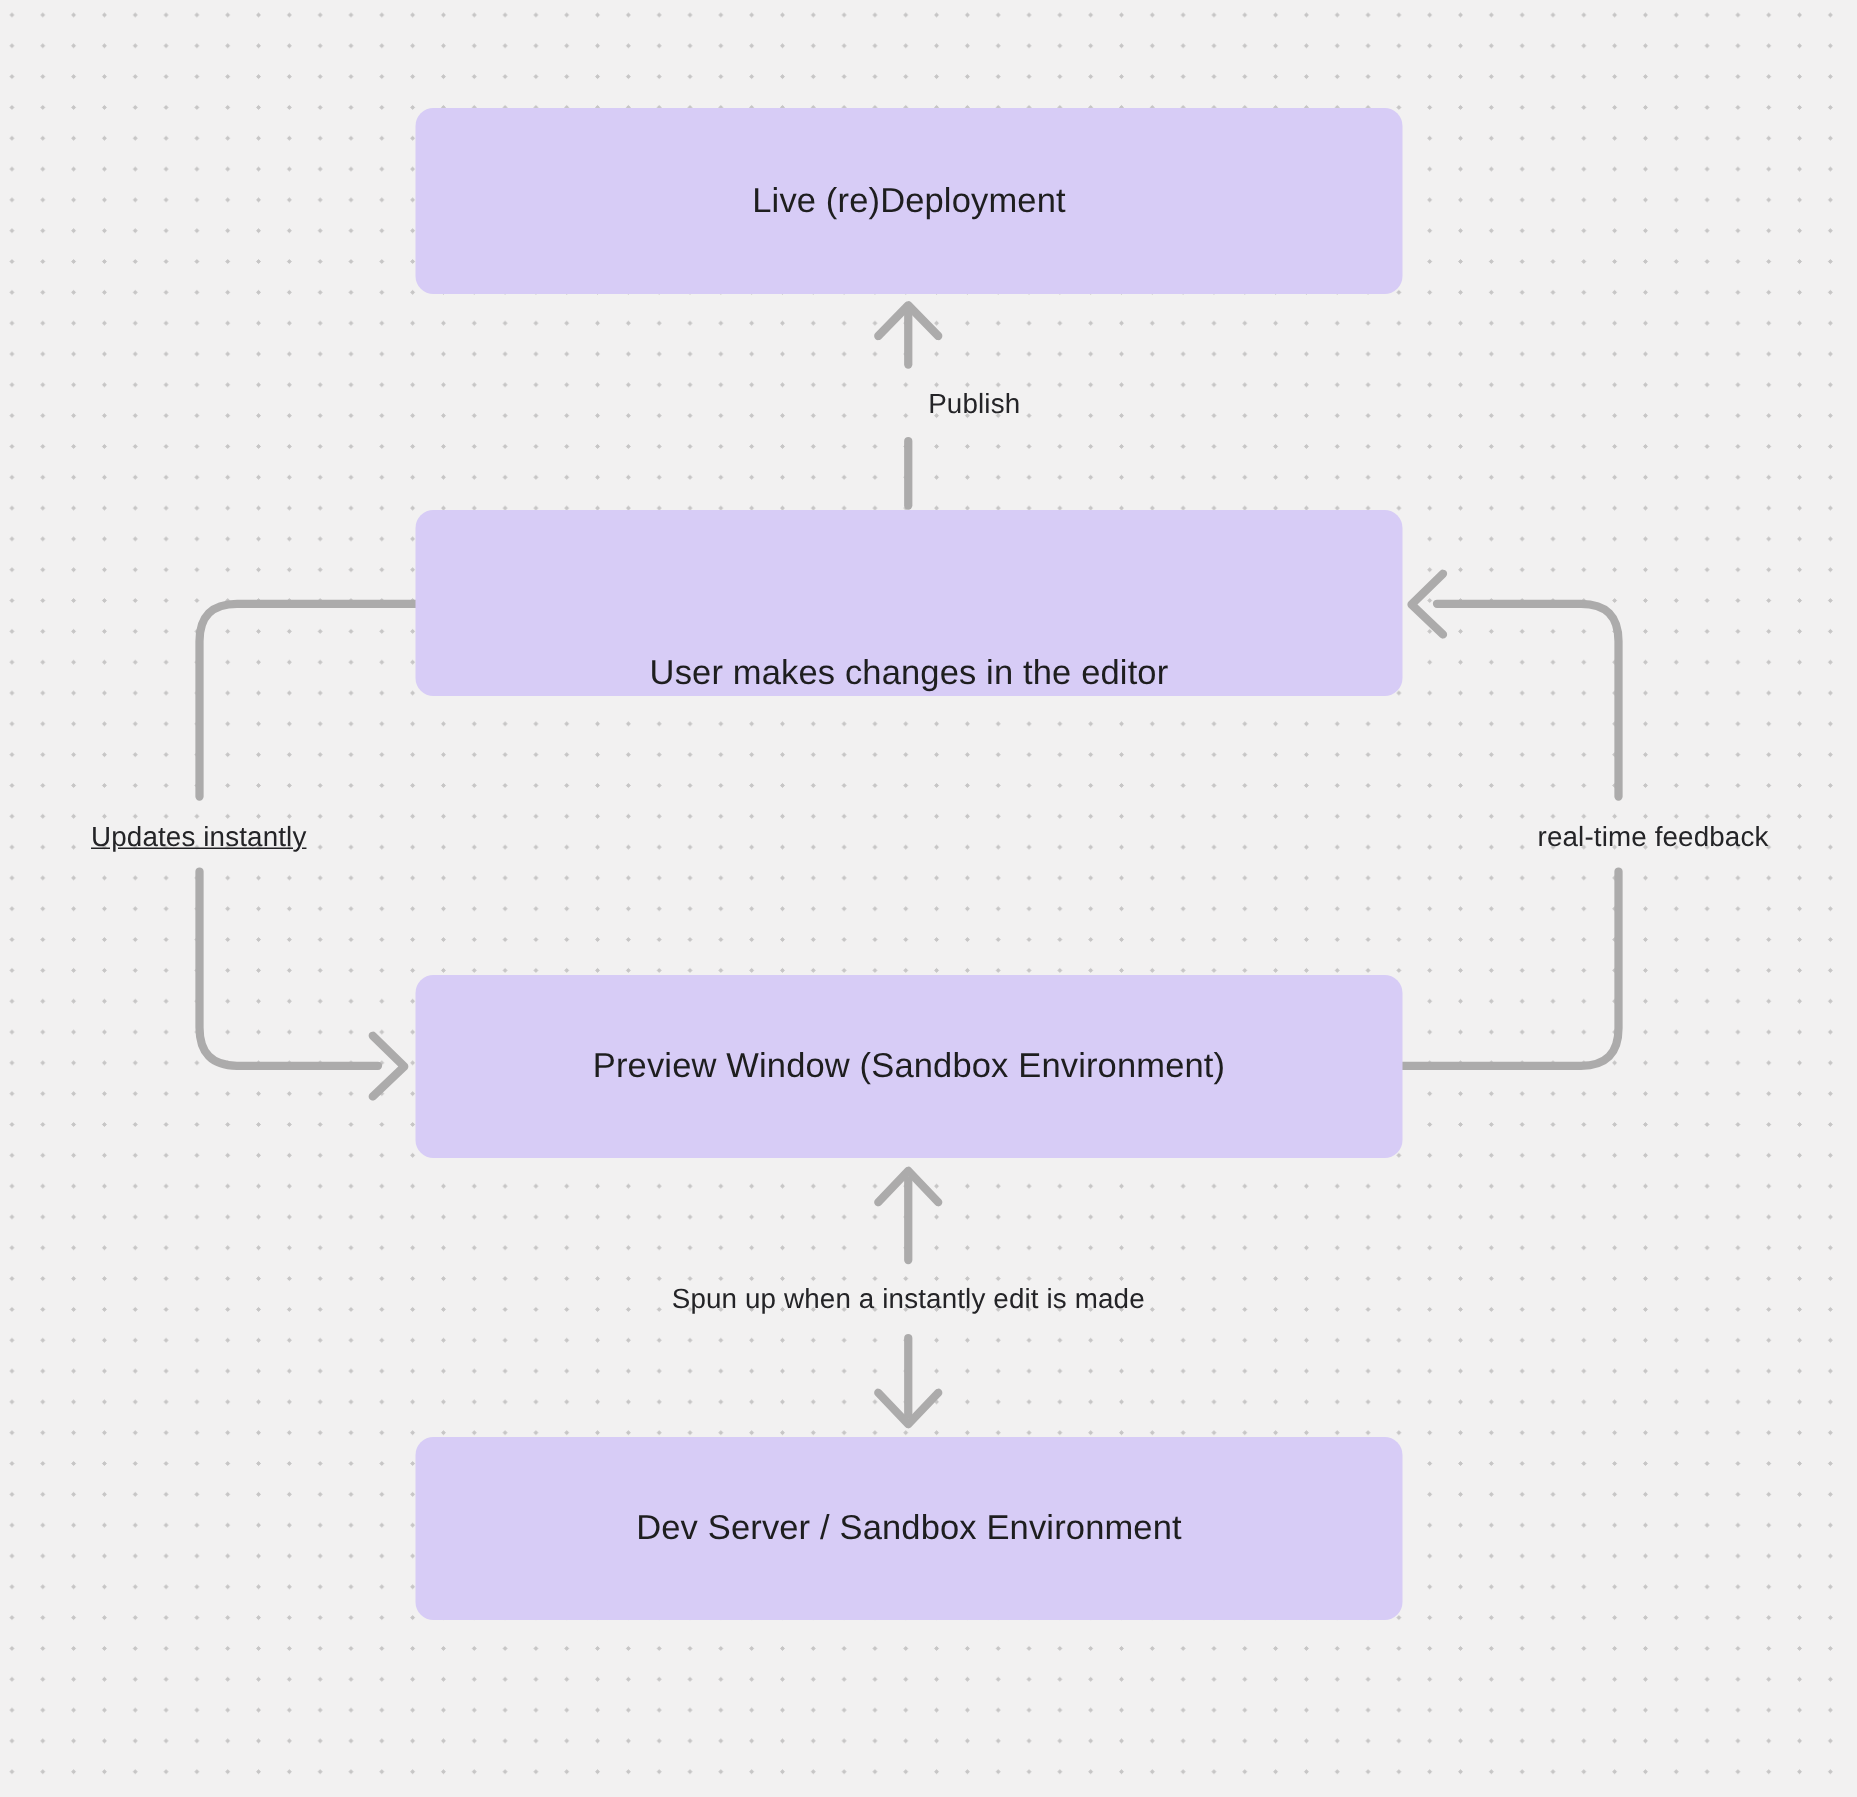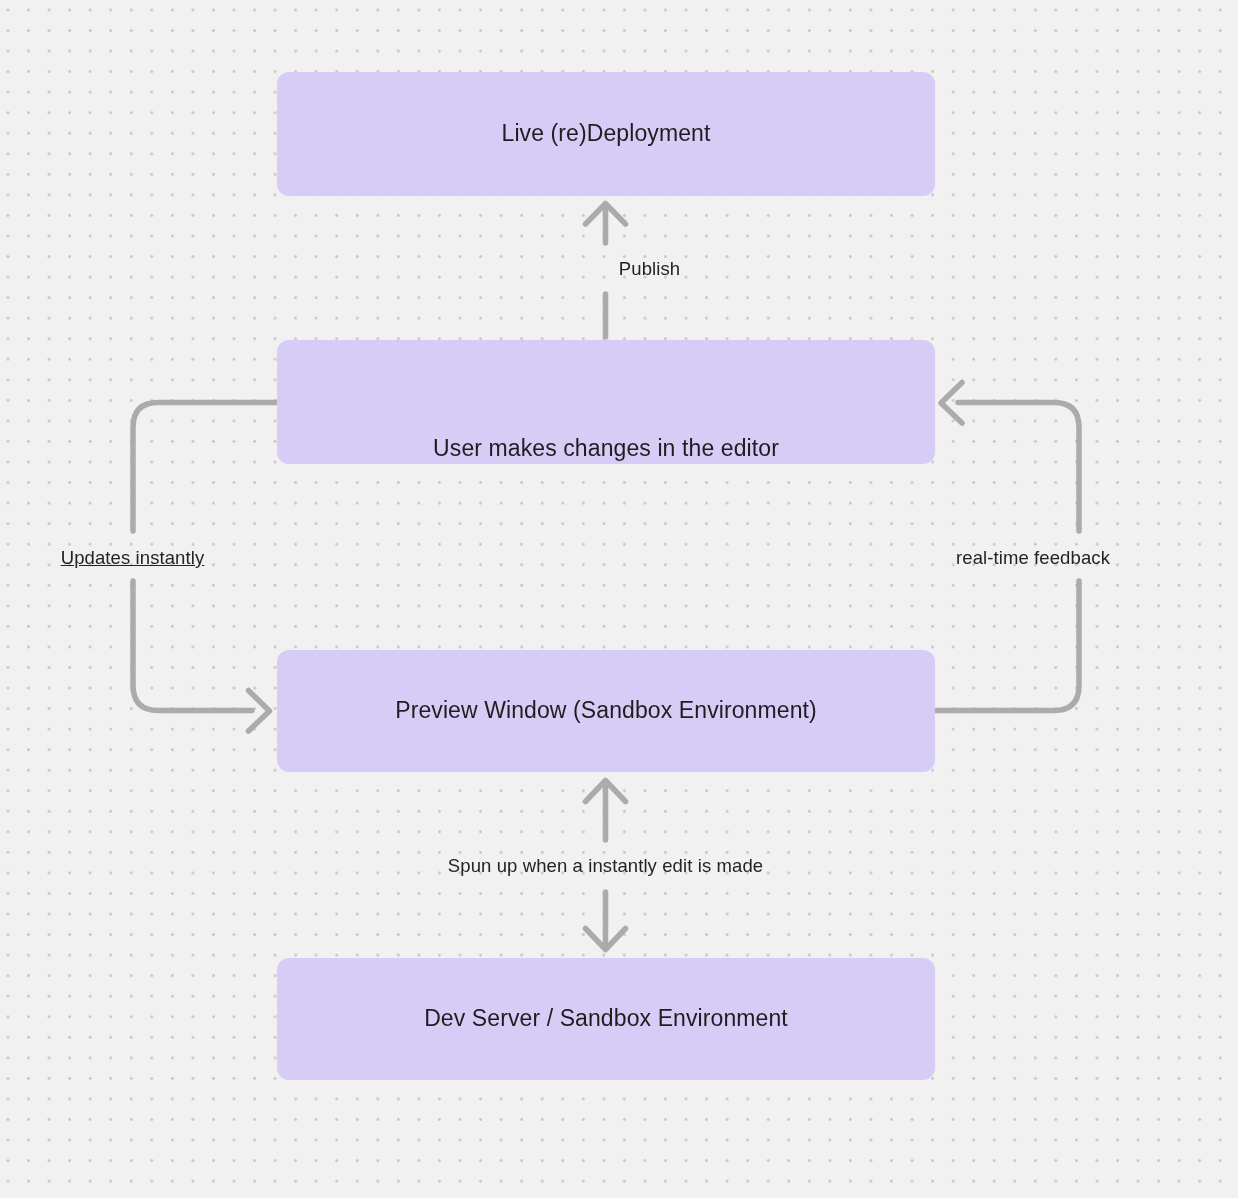--- a/index.html
+++ b/index.html
@@ -94,17 +94,17 @@
   </div>
 
   <div class="node" style="top:650px; height:122px;">
     <span class="node-label">Preview Window (Sandbox Environment)</span>
   </div>
 
   <div class="edge-label" style="left:605.5px; top:269px;margin-left:44px;">Publish</div>
 
   <div class="edge-label" style="left:132.5px; top:558px;text-decoration:underline;">Updates instantly</div>
 
-  <div class="edge-label" style="left:1033px; top:558px;">real-time feedback</div>
+  <div class="edge-label" style="left:1102px; top:558px;">real-time feedback</div>
 
   <div class="edge-label" style="left:605.5px; top:866px;">Spun up when a instantly edit is made</div>
 
 </div>
 
 </body></html>

